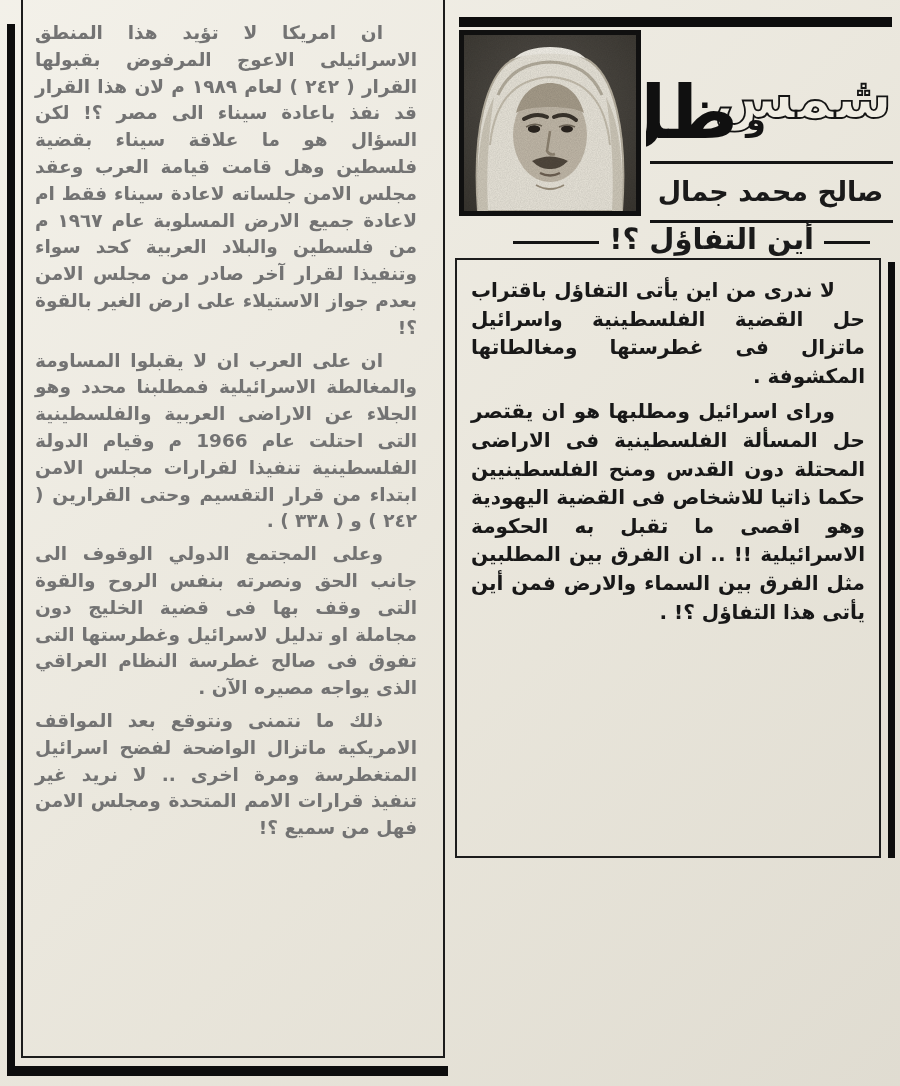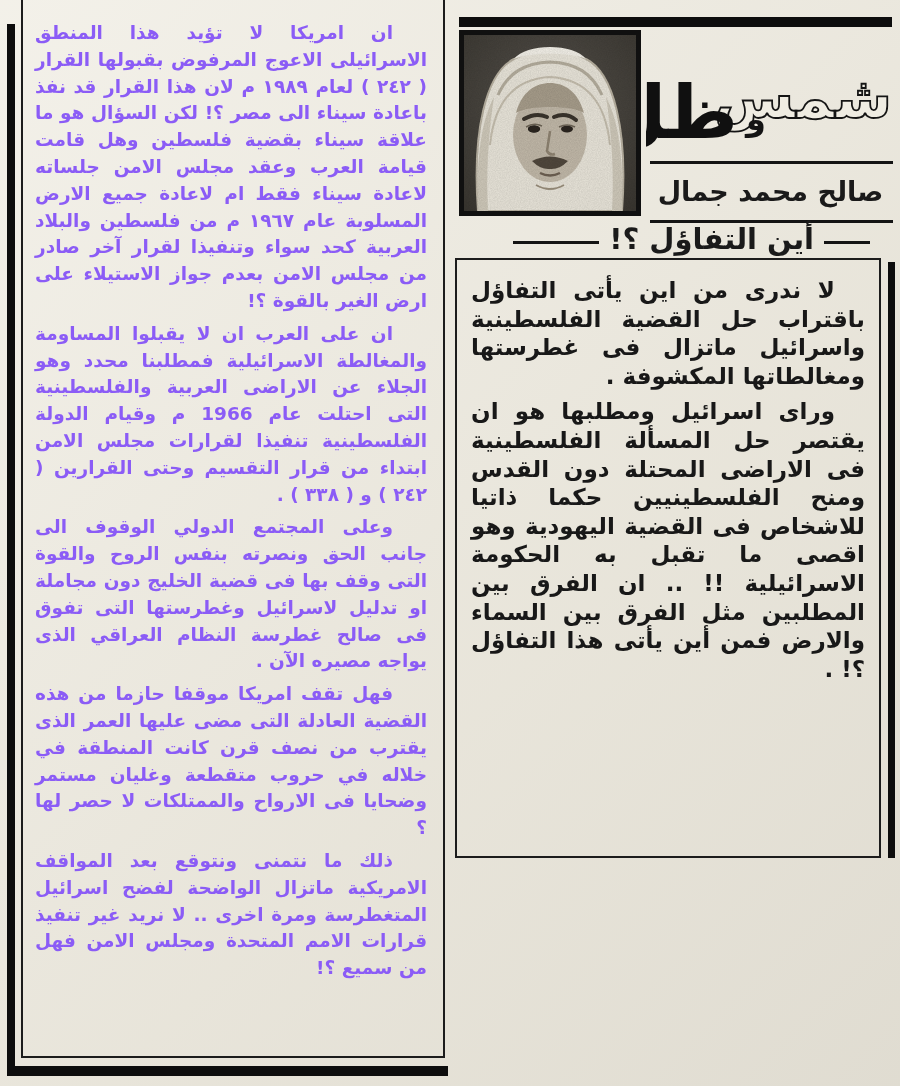--- a/index.html
+++ b/index.html
@@ -21,22 +21,22 @@
   .left-box{
     position:absolute;left:21px;top:0px;width:424px;height:1058px;
     border:2px solid #1c1c1c;border-top:none;
     box-sizing:border-box;
     padding:20px 14px 6px 12px;
     overflow:hidden;
   }
   .left-box p{
     direction:rtl;text-align:justify;
     font-size:18.5px;line-height:26.8px;font-weight:700;
-    margin:0 2px 6px 0;text-indent:34px;
-    color:#8b5cf6;
+    margin:0 12px 6px 0;text-indent:34px;
+    color:#737373;
   }
 
   
   .top-bar{position:absolute;left:459px;top:17px;width:433px;height:10px;background:#0d0d0d;}
   .photo-frame{
     position:absolute;left:459px;top:30px;width:182px;height:186px;
     border:5px solid #101010;background:#45423e;box-sizing:border-box;
   }
   .logo-wrap{position:absolute;left:646px;top:34px;width:249px;height:124px;}
   .mast-rule{position:absolute;background:#141414;height:3px;}
@@ -63,39 +63,38 @@
   }
 
   
   .right-box{
     position:absolute;left:455px;top:258px;width:426px;height:600px;
     border:2px solid #1c1c1c;box-sizing:border-box;
     padding:16px 14px 8px 14px;overflow:hidden;
   }
   .right-box p{
     direction:rtl;text-align:justify;
-    font-size:23px;line-height:28.6px;font-weight:700;
+    font-size:20px;line-height:28.6px;font-weight:700;
     margin:0 0 7px 0;text-indent:30px;
     color:#181818;
   }
   .right-thick-bar{position:absolute;left:888px;top:262px;width:7px;height:596px;background:#0d0d0d;}
 </style>
 </head>
 <body>
 
 <div class="paper-tint"></div>
 
 <div class="left-thick-bar"></div>
 <div class="left-bottom-bar"></div>
 
 <div class="left-box">
   <p>ان امريكا لا تؤيد هذا المنطق الاسرائيلى الاعوج المرفوض بقبولها القرار ( ٢٤٢ ) لعام ١٩٨٩ م لان هذا القرار قد نفذ باعادة سيناء الى مصر ؟! لكن السؤال هو ما علاقة سيناء بقضية فلسطين وهل قامت قيامة العرب وعقد مجلس الامن جلساته لاعادة سيناء فقط ام لاعادة جميع الارض المسلوبة عام ١٩٦٧ م من فلسطين والبلاد العربية كحد سواء وتنفيذا لقرار آخر صادر من مجلس الامن بعدم جواز الاستيلاء على ارض الغير بالقوة ؟!</p>
   <p>ان على العرب ان لا يقبلوا المساومة والمغالطة الاسرائيلية فمطلبنا محدد وهو الجلاء عن الاراضى العربية والفلسطينية التى احتلت عام 1966 م وقيام الدولة الفلسطينية تنفيذا لقرارات مجلس الامن ابتداء من قرار التقسيم وحتى القرارين ( ٢٤٢ ) و ( ٣٣٨ ) .</p>
   <p>وعلى المجتمع الدولي الوقوف الى جانب الحق ونصرته بنفس الروح والقوة التى وقف بها فى قضية الخليج دون مجاملة او تدليل لاسرائيل وغطرستها التى تفوق فى صالح غطرسة النظام العراقي الذى يواجه مصيره الآن .</p>
-  <p>فهل تقف امريكا موقفا حازما من هذه القضية العادلة التى مضى عليها العمر الذى يقترب من نصف قرن كانت المنطقة في خلاله في حروب متقطعة وغليان مستمر وضحايا فى الارواح والممتلكات لا حصر لها ؟</p>
   <p>ذلك ما نتمنى ونتوقع بعد المواقف الامريكية ماتزال الواضحة لفضح اسرائيل المتغطرسة ومرة اخرى .. لا نريد غير تنفيذ قرارات الامم المتحدة ومجلس الامن فهل من سميع ؟!</p>
 </div>
 
 <div class="top-bar"></div>
 
 <div class="photo-frame">
   <svg width="172" height="176" viewBox="0 0 172 176">
     <defs>
       <radialGradient id="bgGrad" cx="50%" cy="40%" r="80%">
         <stop offset="0%" stop-color="#56524c"></stop>

